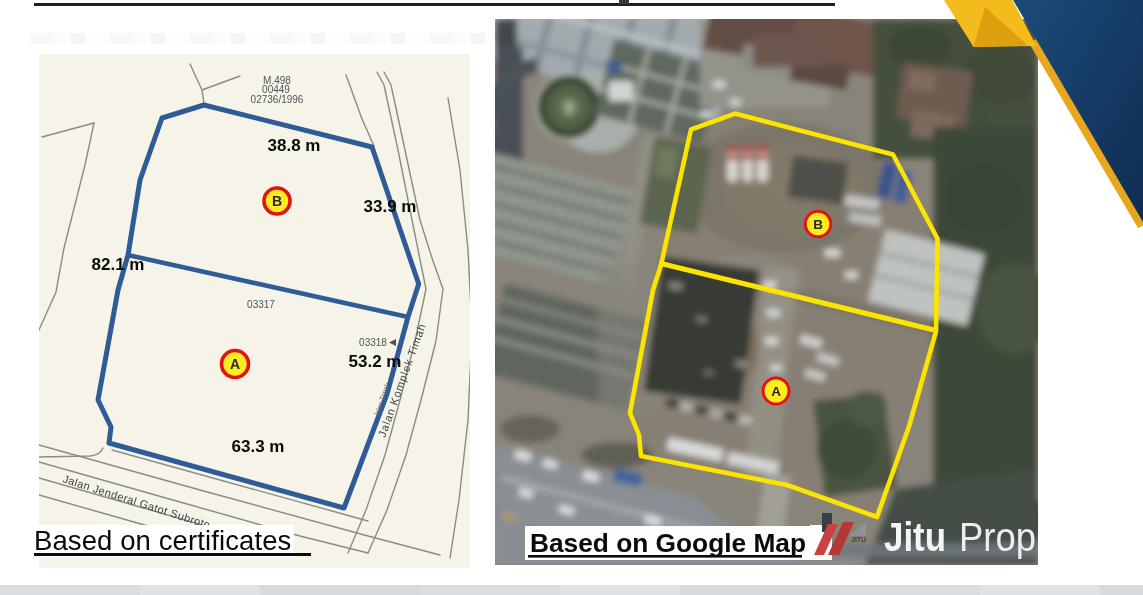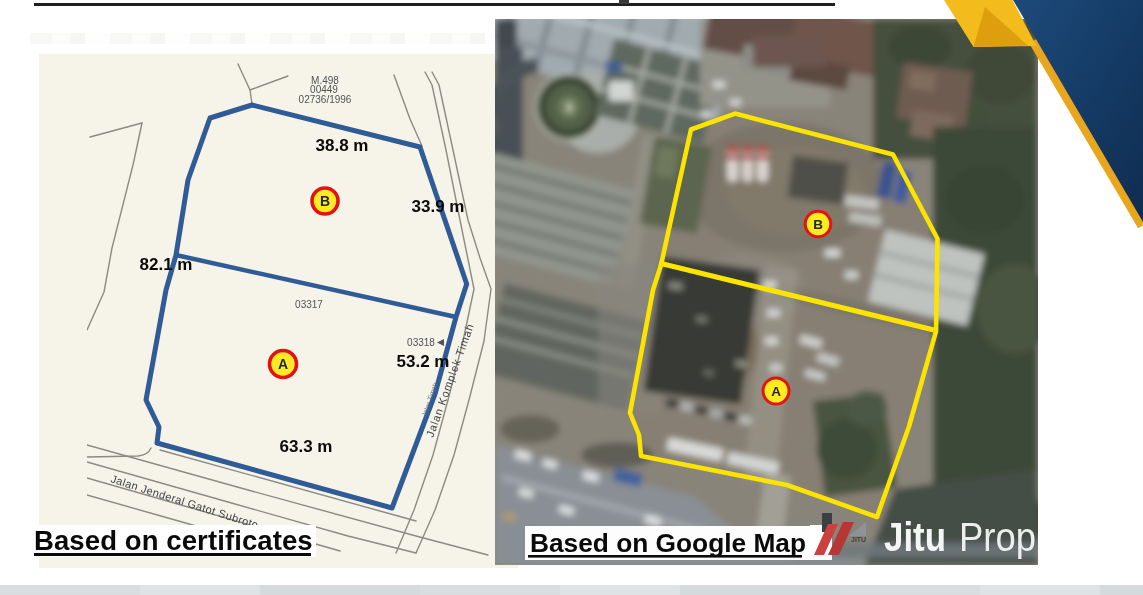--- a/index.html
+++ b/index.html
@@ -8,21 +8,21 @@
 </style>
 </head>
 <body>
 
 <div class="abs" style="left:34px;top:3px;width:801px;height:3px;background:#1f1f1f;"></div>
 
 <div class="abs" style="left:30px;top:33px;width:560px;height:11px;background:repeating-linear-gradient(90deg,#ececea 0 22px,#f7f7f5 22px 40px,#e8e8e6 40px 55px,#fbfbfa 55px 80px);opacity:0.4;"></div>
 
 <div class="abs" style="left:619px;top:0px;width:10px;height:4px;background:#3a3a3a;"></div>
 
-<div class="abs" style="left:39px;top:54px;width:431px;height:514px;background:#f6f4e9;padding-left:48px;">
+<div class="abs" style="left:39px;top:54px;width:431px;height:514px;background:#f6f4e9;">
 <svg width="431" height="514" viewBox="39 54 431 514" xmlns="http://www.w3.org/2000/svg">
 
 <rect x="39" y="54" width="431" height="514" fill="#f6f4e9"></rect>
 <g fill="none" stroke="#8b8b83" stroke-width="1.4" stroke-linejoin="round" stroke-linecap="round">
 
 <polyline points="42,137 94,123"></polyline>
 
 <polyline points="94,123 85,165 64,248 56,292 39,330"></polyline>
 
 <polyline points="190,64 202,90 204,104"></polyline>
@@ -87,21 +87,21 @@
 
 <circle cx="277" cy="201" r="13" fill="#ffeb24" stroke="#e01212" stroke-width="3.6"></circle>
 <text x="277" y="206" font-size="14" font-weight="bold" fill="#1e2633" text-anchor="middle">B</text>
 
 <circle cx="235" cy="364" r="13.5" fill="#ffeb24" stroke="#e01212" stroke-width="3.6"></circle>
 <text x="235" y="369" font-size="14" font-weight="bold" fill="#1e2633" text-anchor="middle">A</text>
 </svg>
 </div>
 
 <div class="abs" style="left:33px;top:525px;background:#ffffff;padding:0 3px 0 1px;">
-  <span style="font-size:27.5px;font-weight:bold;color:#0a0a0a;letter-spacing:0.1px;">Based on certificates</span>
+  <span style="font-size:27.5px;font-weight:normal;color:#0a0a0a;letter-spacing:0.1px;">Based on certificates</span>
 </div>
 
 <div class="abs" style="left:34px;top:553px;width:277px;height:3px;background:#0a0a0a;"></div>
 
 <div class="abs" style="left:495px;top:19px;width:543px;height:546px;background:#8f8a7d;">
 <svg width="543" height="546" viewBox="0 0 543 546" xmlns="http://www.w3.org/2000/svg">
 <defs>
 <filter id="pb" x="-5%" y="-5%" width="110%" height="110%">
           <feGaussianBlur stdDeviation="3"></feGaussianBlur>
         </filter>

